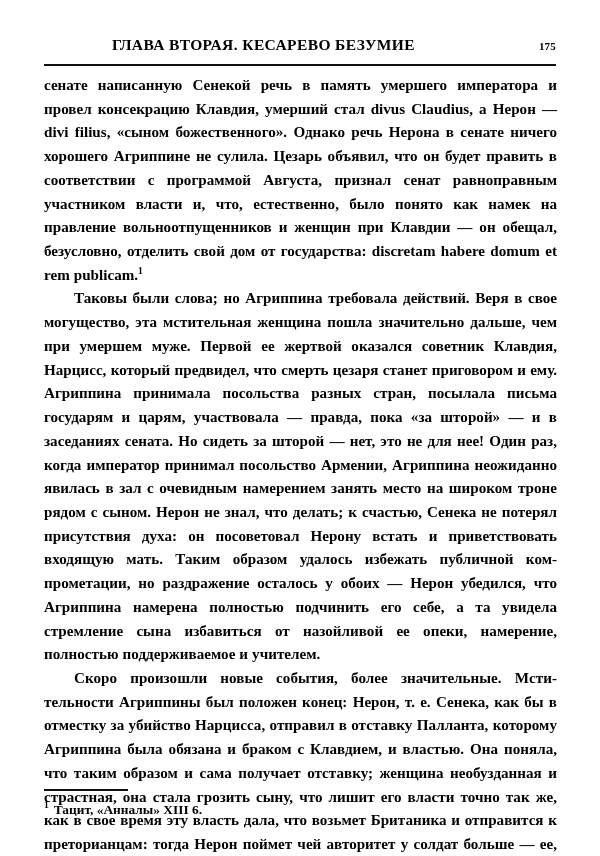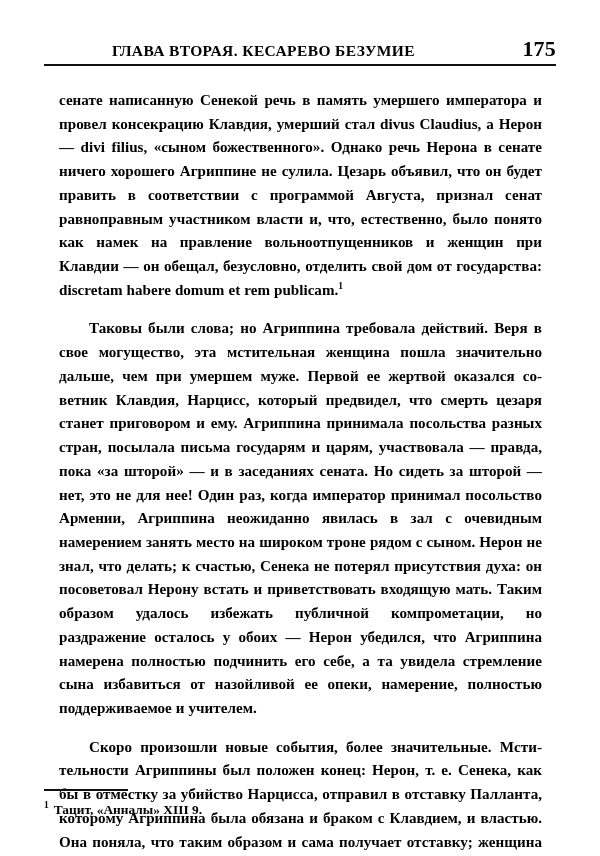--- a/index.html
+++ b/index.html
@@ -37,21 +37,21 @@
     font-size: 15.5px;
     letter-spacing: 0.4px;
   }
   .running-head .rh-title {
     flex: 0 0 auto;
     margin-left: 68px;
     white-space: nowrap;
   }
   .running-head .rh-folio {
     flex: 0 0 auto;
-    font-size: 22px;
+    font-size: 11px;
     letter-spacing: 0.2px;
   }
 
   .head-rule {
     position: absolute;
     left: 44px;
     top: 64px;
     width: 512px;
     height: 0;
     border-top: 2.2px solid #101010;
@@ -65,21 +65,21 @@
     width: 513px;
     font-size: 15.1px;
     line-height: 23.72px;
     font-weight: bold;
     text-align: justify;
     text-justify: inter-word;
     letter-spacing: 0.02px;
     word-spacing: 0.2px;
   }
   .textblock p {
-    margin: 15px;
+    margin: 0;
     text-indent: 30px;
     hyphens: manual;
   }
   .textblock p.noindent {
     text-indent: 0;
   }
   .lat {
     font-style: normal;
   }
   sup.fnref {
@@ -133,16 +133,16 @@
 
     <p>Таковы были слова; но Агриппина требовала действий. Веря в свое могущество, эта мстительная женщина пошла значительно дальше, чем при умершем муже. Первой ее жертвой оказался со­ветник Клавдия, Нарцисс, который предвидел, что смерть цезаря станет приговором и ему. Агриппина принимала посольства раз­ных стран, посылала письма государям и царям, участвовала — правда, пока «за шторой» — и в заседаниях сената. Но сидеть за шторой — нет, это не для нее! Один раз, когда император прини­мал посольство Армении, Агриппина неожиданно явилась в зал с очевидным намерением занять место на широком троне рядом с сыном. Нерон не знал, что делать; к счастью, Сенека не потерял присутствия духа: он посоветовал Нерону встать и приветствовать входящую мать. Таким образом удалось избежать публичной ком­прометации, но раздражение осталось у обоих — Нерон убедился, что Агриппина намерена полностью подчинить его себе, а та уви­дела стремление сына избавиться от назойливой ее опеки, намере­ние, полностью поддерживаемое и учителем.</p>
 
     <p>Скоро произошли новые события, более значительные. Мсти­тельности Агриппины был положен конец: Нерон, т.  е. Сенека, как бы в отместку за убийство Нарцисса, отправил в отставку Паллан­та, которому Агриппина была обязана и браком с Клавдием, и влас­тью. Она поняла, что таким образом и сама получает отставку; женщина необузданная и страстная, она стала грозить сыну, что лишит его власти точно так же, как в свое время эту власть дала, что возьмет Британика и отправится к преторианцам: тогда Нерон поймет чей авторитет у солдат больше — ее, дочери Германика, и настоящего сына обожествленного императора, или выскочки Не­рона с его советниками, калекой Appendix Бурром и болтуном Сенекой. У Бурра и в самом деле одна рука была покалечена, но он и одной здоровой успевал сделать больше, чем иные двумя.</p>
 
   </div>
 
   <div class="fn-rule"></div>
 
   <div class="footnote">
-    <sup class="fnmark">1</sup><span>Тацит, «Анналы» XIII 9.</span>
+    <sup class="fnmark">1</sup><span>Тацит, «Анналы» XIII 6.</span>
   </div>
 
 </div>
 
 </body></html>

